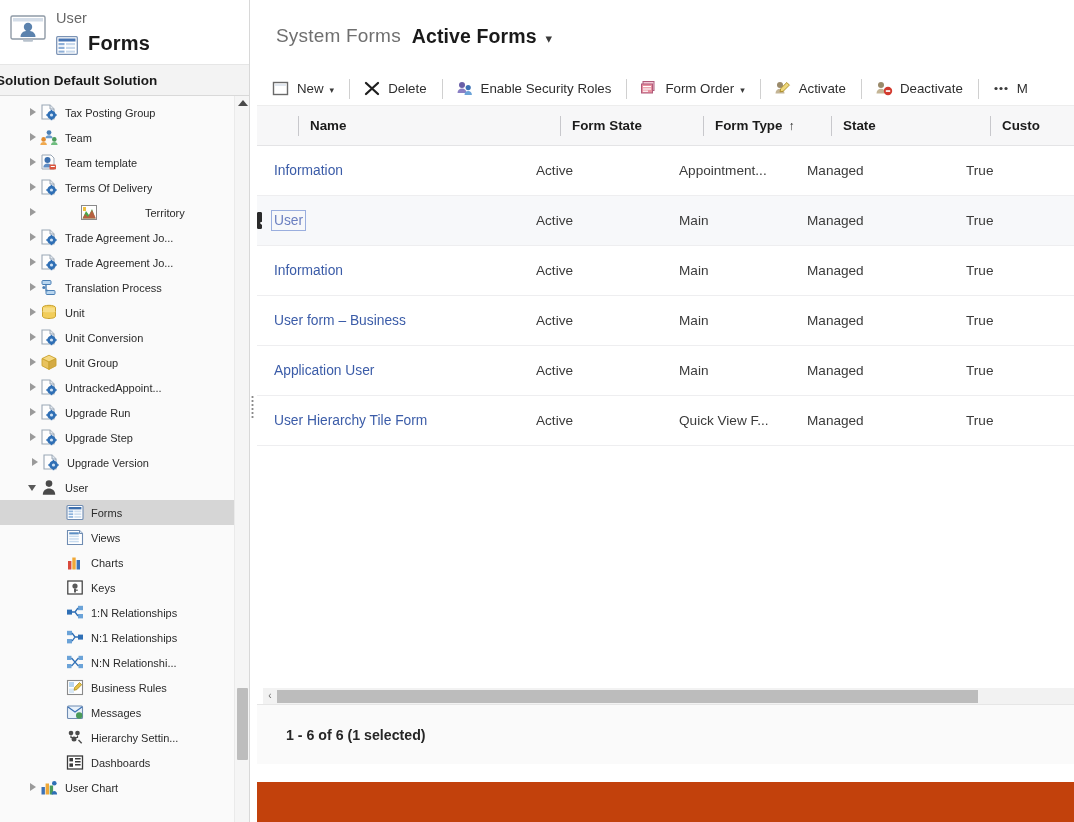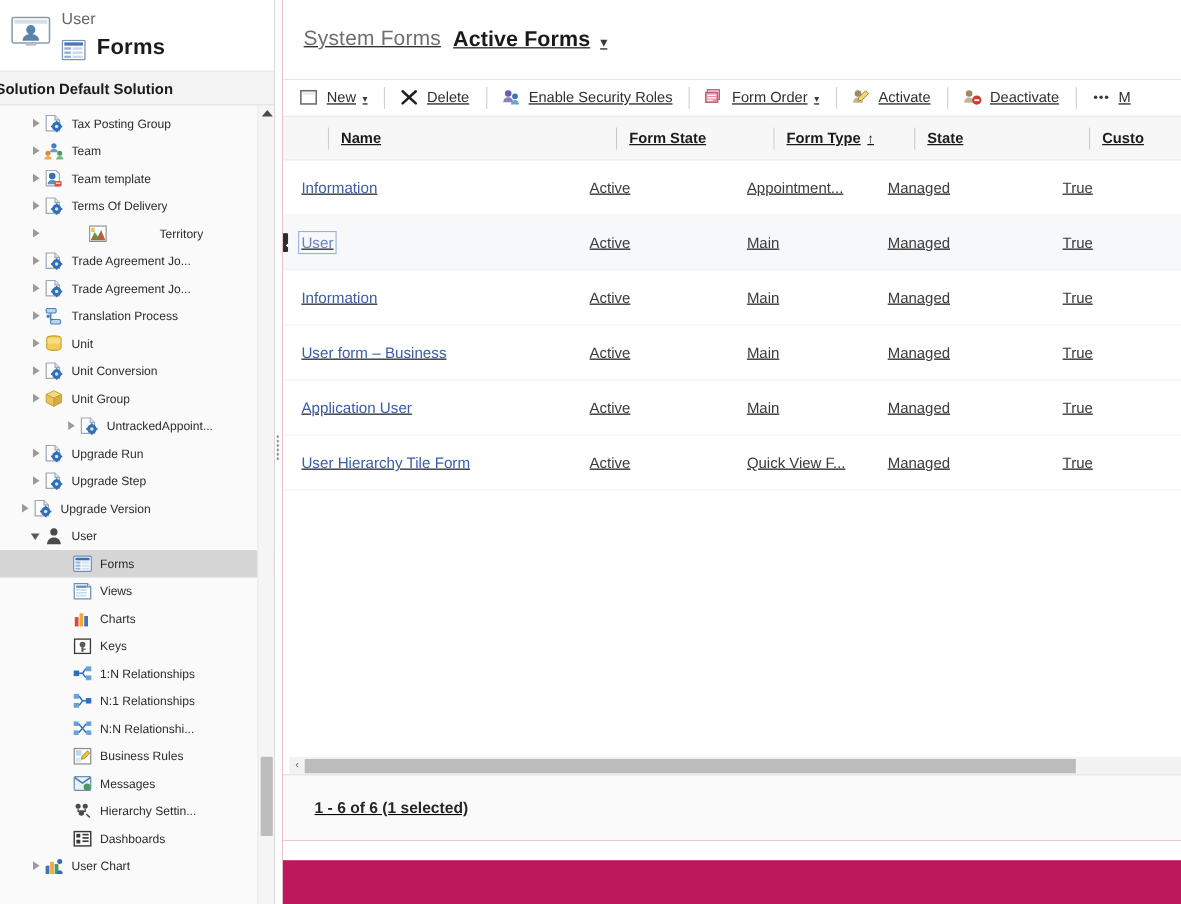--- a/index.html
+++ b/index.html
@@ -179,23 +179,22 @@
     width: 3px; height: 24px;
     background-image: radial-gradient(circle, #8a8a8a 1px, transparent 1.2px);
     background-size: 3px 4px;
   }
 
   
   #right-pane {
     position: absolute;
     left: 257px; top: 0;
     width: 817px; height: 822px;
-    background: #be185d;
+    background: #c2410c;
     overflow: hidden;
-    text-decoration: underline;
   }
 
   #view-header {
     height: 72px;
     display: flex;
     align-items: center;
     padding: 0 0 0 19px;
     background: #ffffff;
   }
   .vh-sys {
@@ -565,21 +564,21 @@
           </div>
           <div class="tree-row" style="padding-left: 26px;">
             <span class="tw collapsed"></span>
             <span class="ticon"><svg width="18" height="17" viewBox="0 0 18 17">
                 <path d="M9 1.2 16 4.6 9 8 2 4.6z" fill="#f5d882" stroke="#c9a22e" stroke-width=".9"></path>
                 <path d="M2 4.6v7.2L9 15.4V8z" fill="#e8c25e" stroke="#c9a22e" stroke-width=".9"></path>
                 <path d="M16 4.6v7.2L9 15.4V8z" fill="#d4ab45" stroke="#c9a22e" stroke-width=".9"></path>
               </svg></span>
             <span class="tlabel">Unit Group</span>
           </div>
-          <div class="tree-row" style="padding-left: 26px; margin-left: 32px;">
+          <div class="tree-row" style="padding-left: 26px;">
             <span class="tw collapsed"></span>
             <span class="ticon"><svg width="18" height="17" viewBox="0 0 18 17">
                 <path d="M2 1h8l4 4v10H2z" fill="#fdfdfd" stroke="#9aa7b5" stroke-width="1.1"></path>
                 <path d="M10 1v4h4" fill="#e3e9f0" stroke="#9aa7b5" stroke-width="1"></path>
                 <circle cx="11.5" cy="11" r="4.3" fill="#2f6fb5"></circle>
                 <circle cx="11.5" cy="11" r="1.6" fill="#cfe2f5"></circle>
                 <rect x="10.7" y="5.8" width="1.6" height="2" fill="#2f6fb5"></rect>
                 <rect x="10.7" y="14.2" width="1.6" height="2" fill="#2f6fb5"></rect>
                 <rect x="6.3" y="10.2" width="2" height="1.6" fill="#2f6fb5"></rect>
                 <rect x="14.7" y="10.2" width="2" height="1.6" fill="#2f6fb5"></rect>
@@ -607,21 +606,21 @@
                 <path d="M10 1v4h4" fill="#e3e9f0" stroke="#9aa7b5" stroke-width="1"></path>
                 <circle cx="11.5" cy="11" r="4.3" fill="#2f6fb5"></circle>
                 <circle cx="11.5" cy="11" r="1.6" fill="#cfe2f5"></circle>
                 <rect x="10.7" y="5.8" width="1.6" height="2" fill="#2f6fb5"></rect>
                 <rect x="10.7" y="14.2" width="1.6" height="2" fill="#2f6fb5"></rect>
                 <rect x="6.3" y="10.2" width="2" height="1.6" fill="#2f6fb5"></rect>
                 <rect x="14.7" y="10.2" width="2" height="1.6" fill="#2f6fb5"></rect>
               </svg></span>
             <span class="tlabel">Upgrade Step</span>
           </div>
-          <div class="tree-row" style="padding-left: 16px;">
+          <div class="tree-row" style="padding-left: 28px;">
             <span class="tw collapsed"></span>
             <span class="ticon"><svg width="18" height="17" viewBox="0 0 18 17">
                 <path d="M2 1h8l4 4v10H2z" fill="#fdfdfd" stroke="#9aa7b5" stroke-width="1.1"></path>
                 <path d="M10 1v4h4" fill="#e3e9f0" stroke="#9aa7b5" stroke-width="1"></path>
                 <circle cx="11.5" cy="11" r="4.3" fill="#2f6fb5"></circle>
                 <circle cx="11.5" cy="11" r="1.6" fill="#cfe2f5"></circle>
                 <rect x="10.7" y="5.8" width="1.6" height="2" fill="#2f6fb5"></rect>
                 <rect x="10.7" y="14.2" width="1.6" height="2" fill="#2f6fb5"></rect>
                 <rect x="6.3" y="10.2" width="2" height="1.6" fill="#2f6fb5"></rect>
                 <rect x="14.7" y="10.2" width="2" height="1.6" fill="#2f6fb5"></rect>

